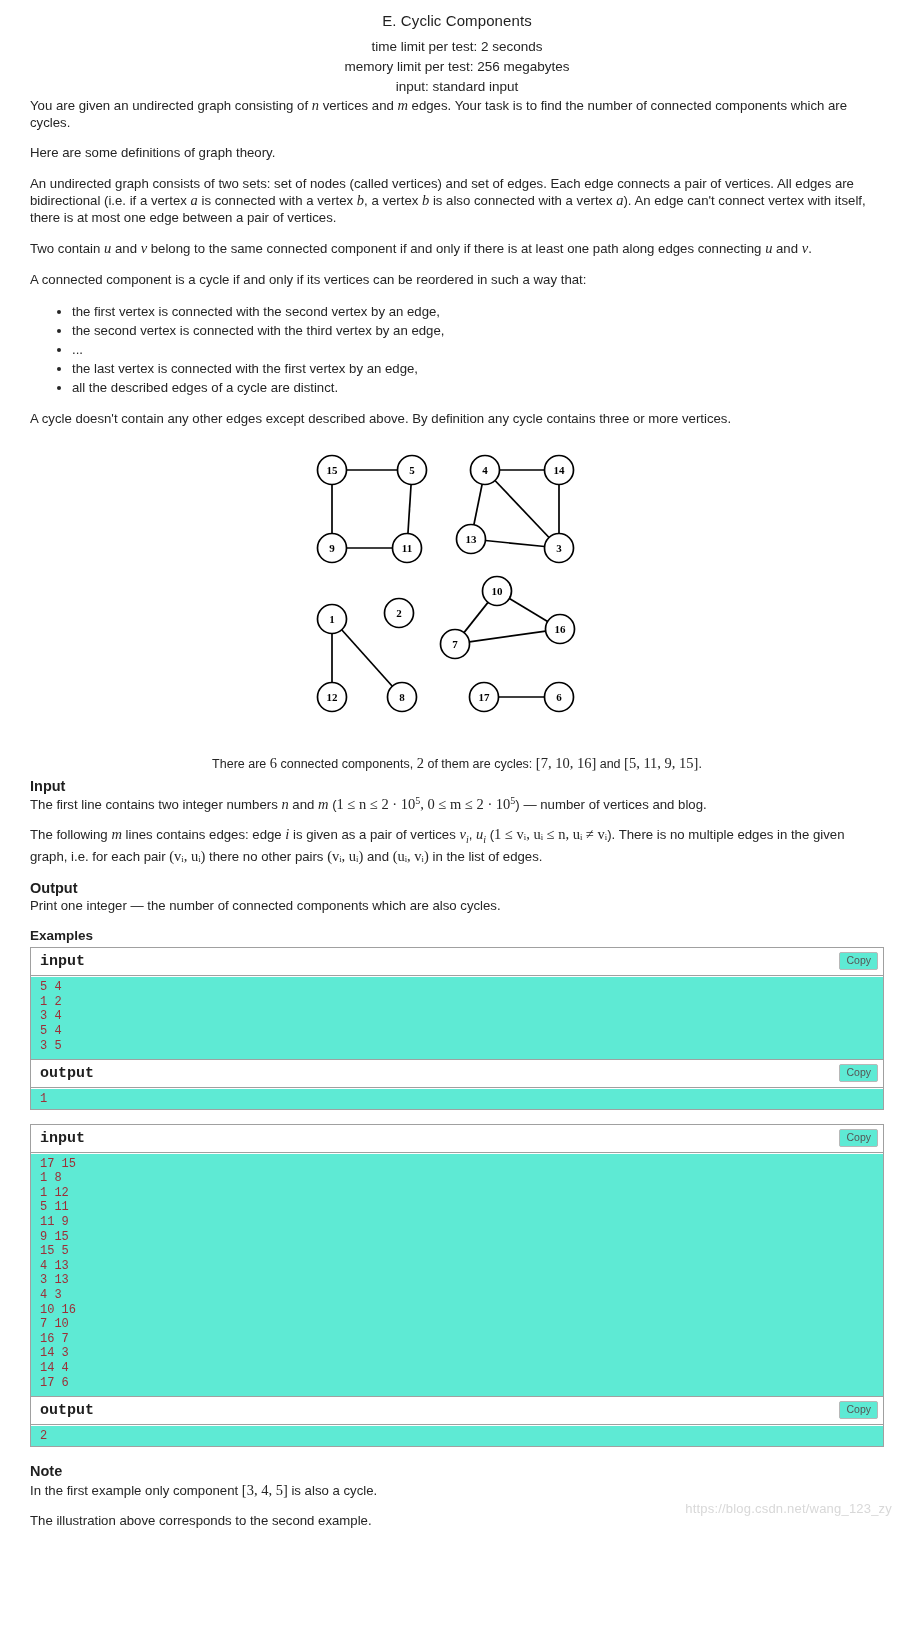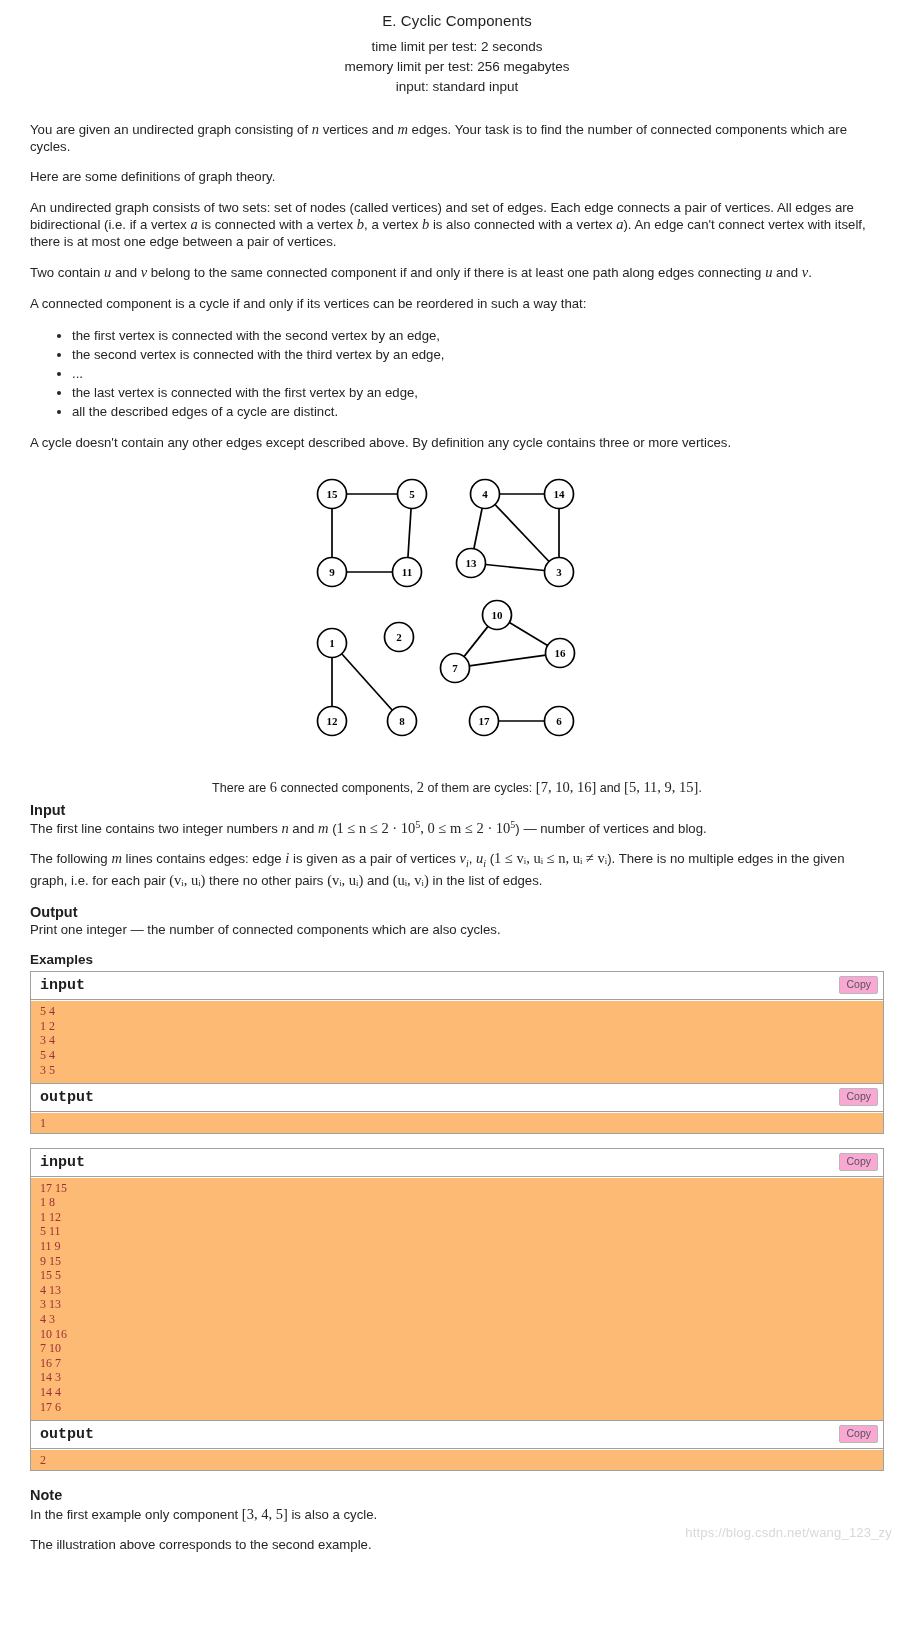--- a/index.html
+++ b/index.html
@@ -123,32 +123,32 @@
     line-height: 17px;
   }
   .copy-btn {
     position: absolute;
     right: 5px;
     top: 4px;
     font-family: "Liberation Sans", sans-serif;
     font-size: 10.5px;
     font-weight: normal;
     color: #555555;
-    background: #f9a8d4;
+    background: #5eead4;
     border: 1px solid #b8b8b8;
     border-radius: 2px;
     padding: 1px 6px 2px 6px;
     line-height: 13px;
     cursor: pointer;
   }
   pre.io-data {
     margin: 0;
     padding: 3px 9px 6px 9px;
-    background: #fdba74;
-    font-family: Liberation Serif, serif;
+    background: #5eead4;
+    font-family: Liberation Mono, monospace;
     font-size: 12px;
     line-height: 14.6px;
     color: #9c2f38;
     white-space: pre;
     border-top: 1px solid #ffffff;
   }
   pre.io-data.pad-short { padding-bottom: 2px; }
   .note-head {
     font-weight: bold;
     font-size: 14.5px;
@@ -178,21 +178,21 @@
 
   <div class="header">
     <div class="prob-title">E. Cyclic Components</div>
     <div class="limit-line">time limit per test: 2 seconds</div>
     <div class="limit-line">memory limit per test: 256 megabytes</div>
     <div class="limit-line">input: standard input</div>
   </div>
 
   <div class="content">
 
-    <p class="para" style="margin-top:24px;">
+    <p class="para" style="">
       <span>You are given an undirected graph consisting of </span><span class="mv">n</span><span> vertices and </span><span class="mv">m</span><span> edges. Your task is to find the number of connected components which are cycles.</span>
     </p>
 
     <p class="para">Here are some definitions of graph theory.</p>
 
     <p class="para">
       <span>An undirected graph consists of two sets: set of nodes (called vertices) and set of edges. Each edge connects a pair of vertices. All edges are bidirectional (i.e. if a vertex </span><span class="mv">a</span><span> is connected with a vertex </span><span class="mv">b</span><span>, a vertex </span><span class="mv">b</span><span> is also connected with a vertex </span><span class="mv">a</span><span>). An edge can't connect vertex with itself, there is at most one edge between a pair of vertices.</span>
     </p>
 
     <p class="para">

